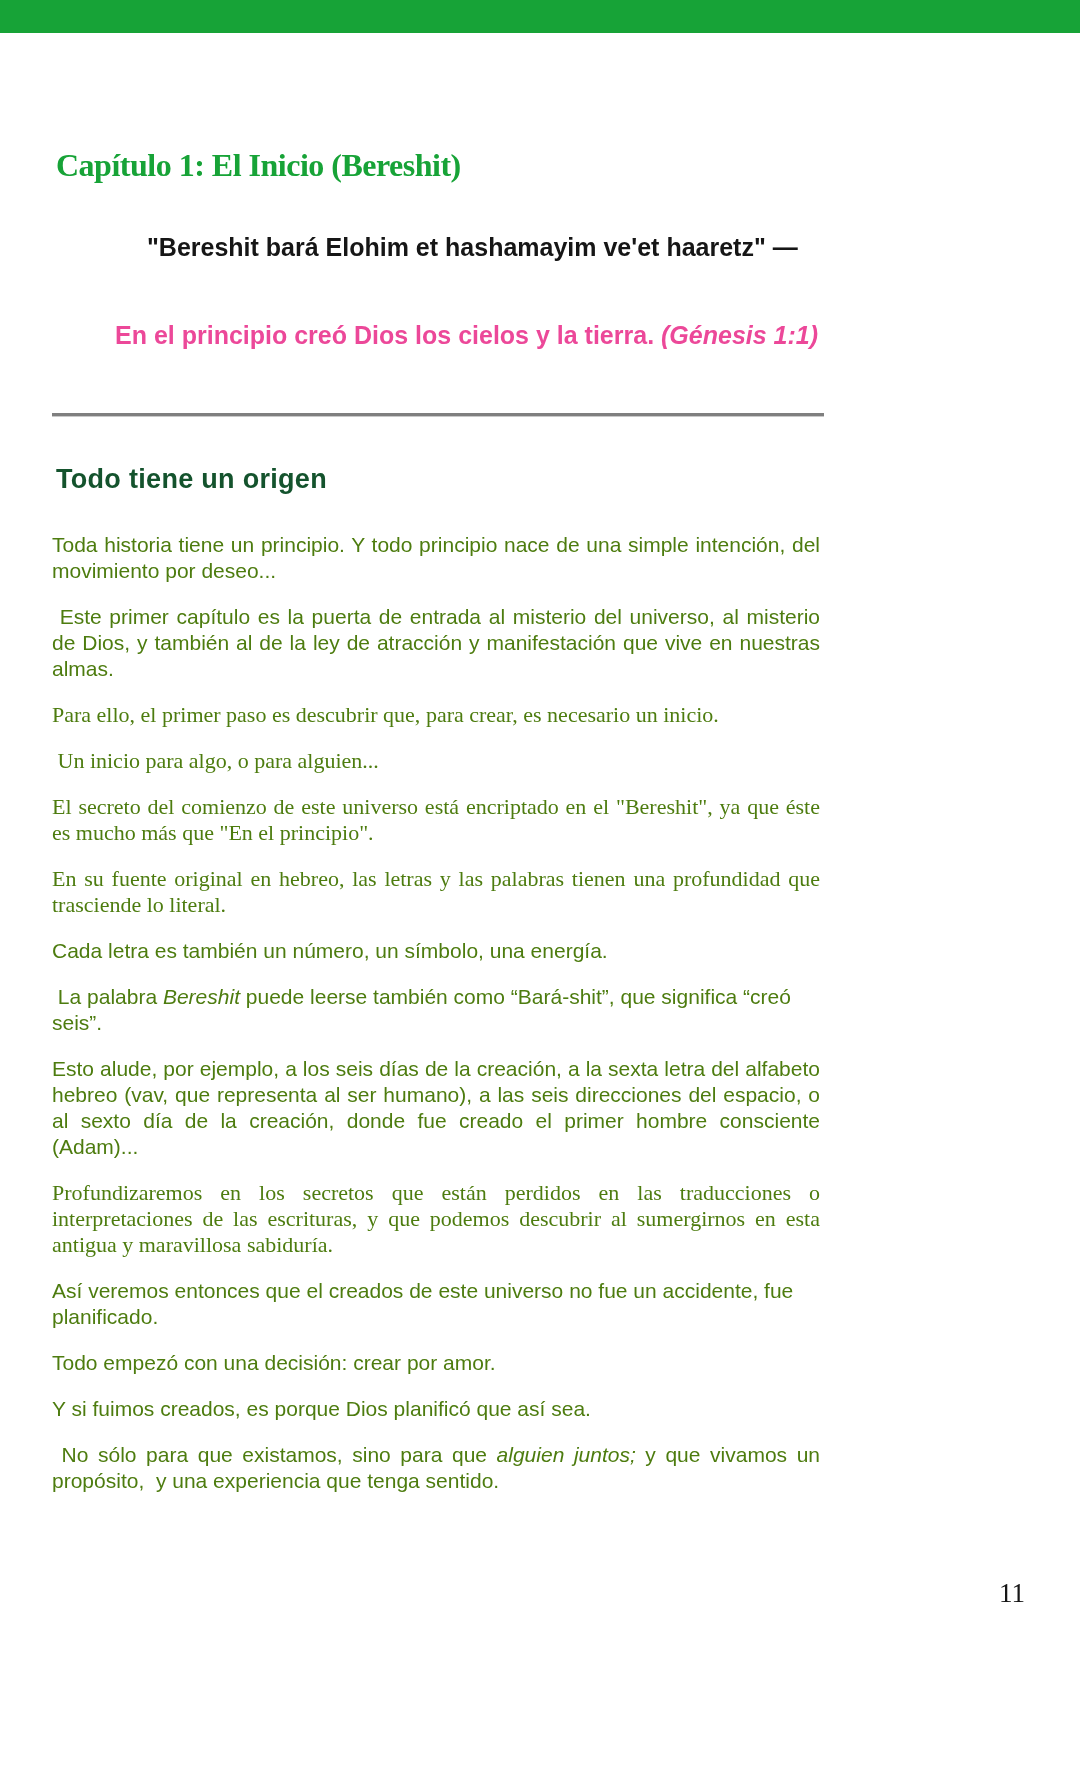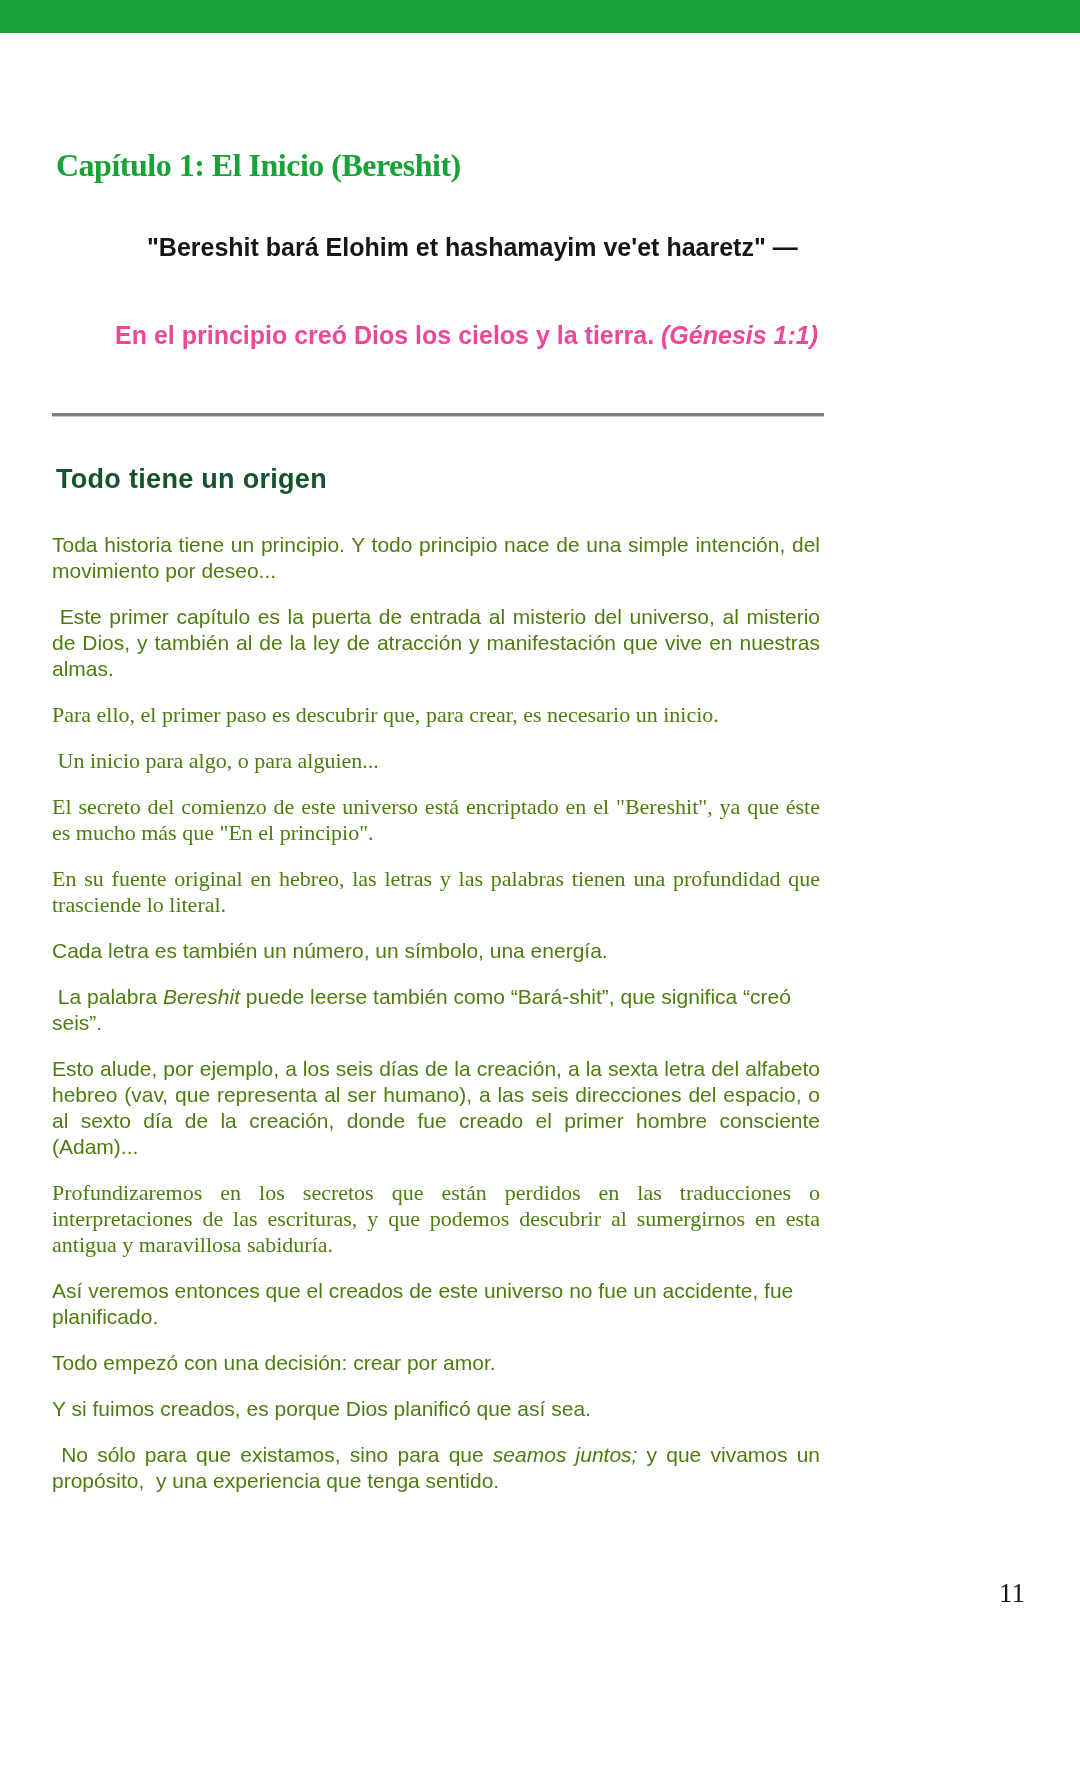--- a/index.html
+++ b/index.html
@@ -80,18 +80,18 @@
       <p class="para serif left"><span>&nbsp;Un inicio para algo, o para alguien...</span></p>
       <p class="para serif justify"><span>El secreto del comienzo de este universo está encriptado en el "</span><span class="b">Bereshit</span><span>", ya que éste es mucho más que "En el principio".</span></p>
       <p class="para serif justify"><span class="b">En su fuente original en hebreo, las letras y las palabras tienen una profundidad que trasciende lo literal.</span></p>
       <p class="para sans left"><span class="b">Cada letra es también un número, un símbolo, una energía.</span></p>
       <p class="para sans left"><span>&nbsp;La palabra </span><span class="b i">Bereshit</span><span> puede leerse también como “Bará-shit”, que significa “creó seis”.</span></p>
       <p class="para sans justify"><span>Esto alude, por ejemplo, a los seis días de la creación, a la sexta letra del alfabeto hebreo (vav, que representa al ser humano), a las seis direcciones del espacio, o al sexto día de la creación, donde fue creado el primer hombre consciente (Adam)...</span></p>
       <p class="para serif justify"><span>Profundizaremos en los secretos que están perdidos en las traducciones o interpretaciones de las escrituras, y que podemos descubrir al sumergirnos en esta antigua y maravillosa sabiduría.</span></p>
       <p class="para sans left"><span>Así veremos entonces que el creados de este universo no fue un accidente, </span><span class="b">fue&nbsp; planificado.</span></p>
       <p class="para sans left"><span class="b">Todo empezó con una decisión: crear por amor.</span></p>
       <p class="para sans left"><span class="b">Y si fuimos creados, es porque Dios planificó que así sea.</span></p>
-      <p class="para sans justify"><span>&nbsp;No sólo para que existamos, sino para que </span><span class="i">seamos juntos;</span><span> y </span><span class="b">que vivamos un propósito,&nbsp; y una experiencia que tenga sentido.</span></p>
+      <p class="para sans justify"><span>&nbsp;No sólo para que existamos, sino para que </span><span class="i">alguien juntos;</span><span> y </span><span class="b">que vivamos un propósito,&nbsp; y una experiencia que tenga sentido.</span></p>
     </main>
 
 </div>
 
 <div class="page-number">11</div>
 
 </body></html>

